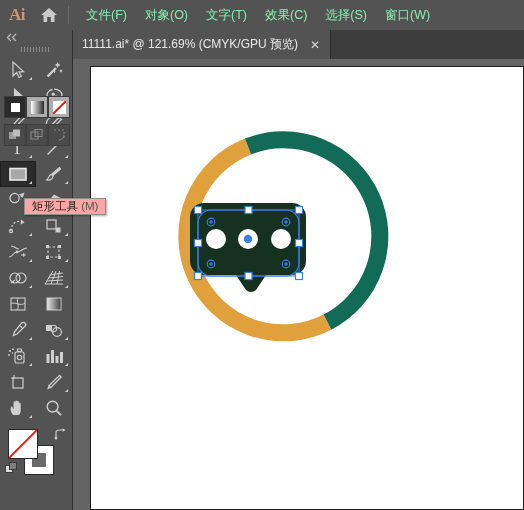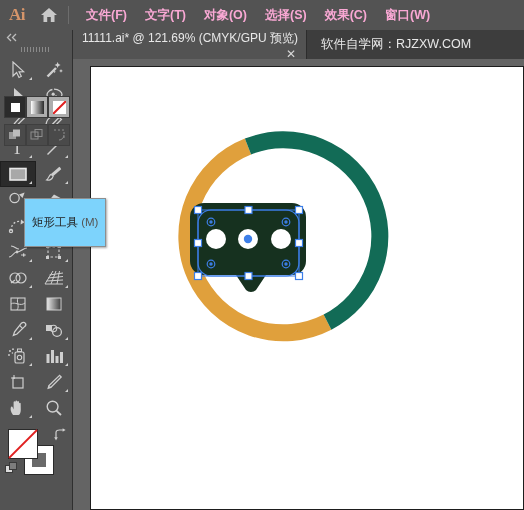--- a/index.html
+++ b/index.html
@@ -18,32 +18,31 @@
   }
   .ai-logo{
     width:34px;height:30px;display:flex;align-items:center;justify-content:center;
     color:#d5956a;font-size:17px;font-weight:bold;font-family:"Liberation Serif","DejaVu Serif",serif;
     letter-spacing:-.5px;
   }
   .home-icon{width:30px;height:30px;display:flex;align-items:center;justify-content:center;}
   .menu-sep{width:1px;height:18px;background:#6d6d6d;margin:0 8px 0 4px;}
   .menu-items{display:flex;align-items:center;}
   .menu-item{
-    color:#f9a8d4;font-size:12.5px;padding:4px 9px;white-space:nowrap;cursor:default;font-weight:bold;
+    color:#86efac;font-size:12.5px;padding:4px 9px;white-space:nowrap;cursor:default;
   }
 
   
   .tabbar{
     position:absolute;left:72px;top:30px;width:452px;height:29px;
     background:#3d3d3d;display:flex;align-items:stretch;
   }
   .tab{
-    display:flex;align-items:flex-end;background:#535353;padding:0 8px 0 10px;
+    display:flex;align-items:center;background:#535353;padding:0 8px 0 10px;
     border-right:1px solid #2c2c2c;
-    flex-direction:column;
   }
   .tab-title{color:#e8e8e8;font-size:12px;white-space:nowrap;}
   .tab-close{
     color:#d8d8d8;font-size:12px;margin-left:10px;width:14px;height:14px;
     display:flex;align-items:center;justify-content:center;cursor:pointer;
   }
   .site-label{
     display:flex;align-items:center;padding-left:14px;
     color:#e8e8e8;font-size:12.5px;white-space:nowrap;
   }
@@ -114,22 +113,22 @@
     position:absolute;left:4px;top:94px;width:66px;height:22px;display:flex;
   }
   .drawbtn{
     width:22px;height:22px;background:#4a4a4a;border:1px solid #3f3f3f;
     box-sizing:border-box;display:flex;align-items:center;justify-content:center;
   }
 
   
   .tooltip{
     position:absolute;left:24px;top:198px;
-    background:#7dd3fc;border:1px solid #8e8e8e;
-    padding:16px 7px;font-size:11.5px;color:#222;white-space:nowrap;
+    background:#fca5a5;border:1px solid #8e8e8e;
+    padding:0 7px;font-size:11.5px;color:#222;white-space:nowrap;
     box-shadow:1px 1px 2px rgba(0,0,0,.35);z-index:50;
   }
   .tooltip .key{color:#555;}
 
   
   .canvas{
     position:absolute;left:73px;top:59px;width:451px;height:451px;
     background:#646464;overflow:hidden;
   }
   .artboard{
@@ -146,34 +145,33 @@
   <div class="menubar">
     <div class="ai-logo">Ai</div>
     <div class="home-icon">
       <svg width="18" height="16" viewBox="0 0 18 16">
         <path d="M9 1 L17 8 L14.5 8 L14.5 15 L10.8 15 L10.8 10 L7.2 10 L7.2 15 L3.5 15 L3.5 8 L1 8 Z" fill="#c9c9c9"></path>
       </svg>
     </div>
     <div class="menu-sep"></div>
     <div class="menu-items">
       <div class="menu-item">文件(F)</div>
+      <div class="menu-item">对象(O)</div>
       <div class="menu-item">文字(T)</div>
-      <div class="menu-item">对象(O)</div>
+      <div class="menu-item">效果(C)</div>
       <div class="menu-item">选择(S)</div>
-      <div class="menu-item">效果(C)</div>
       <div class="menu-item">窗口(W)</div>
     </div>
   </div>
 
   <div class="tabbar">
     <div class="tab">
       <span class="tab-title">11111.ai* @ 121.69% (CMYK/GPU 预览)</span>
       <span class="tab-close">✕</span>
     </div>
-    <div class="site-label">软件自学网：RJZXW.COM</div>
   </div>
 
   <div class="toolbar">
 
     <div class="tb-collapse">
       <svg width="13" height="9" viewBox="0 0 13 9">
         <path d="M5 1 L1.5 4.5 L5 8 M10 1 L6.5 4.5 L10 8" stroke="#bdbdbd" stroke-width="1.3" fill="none"></path>
       </svg>
     </div>
 

